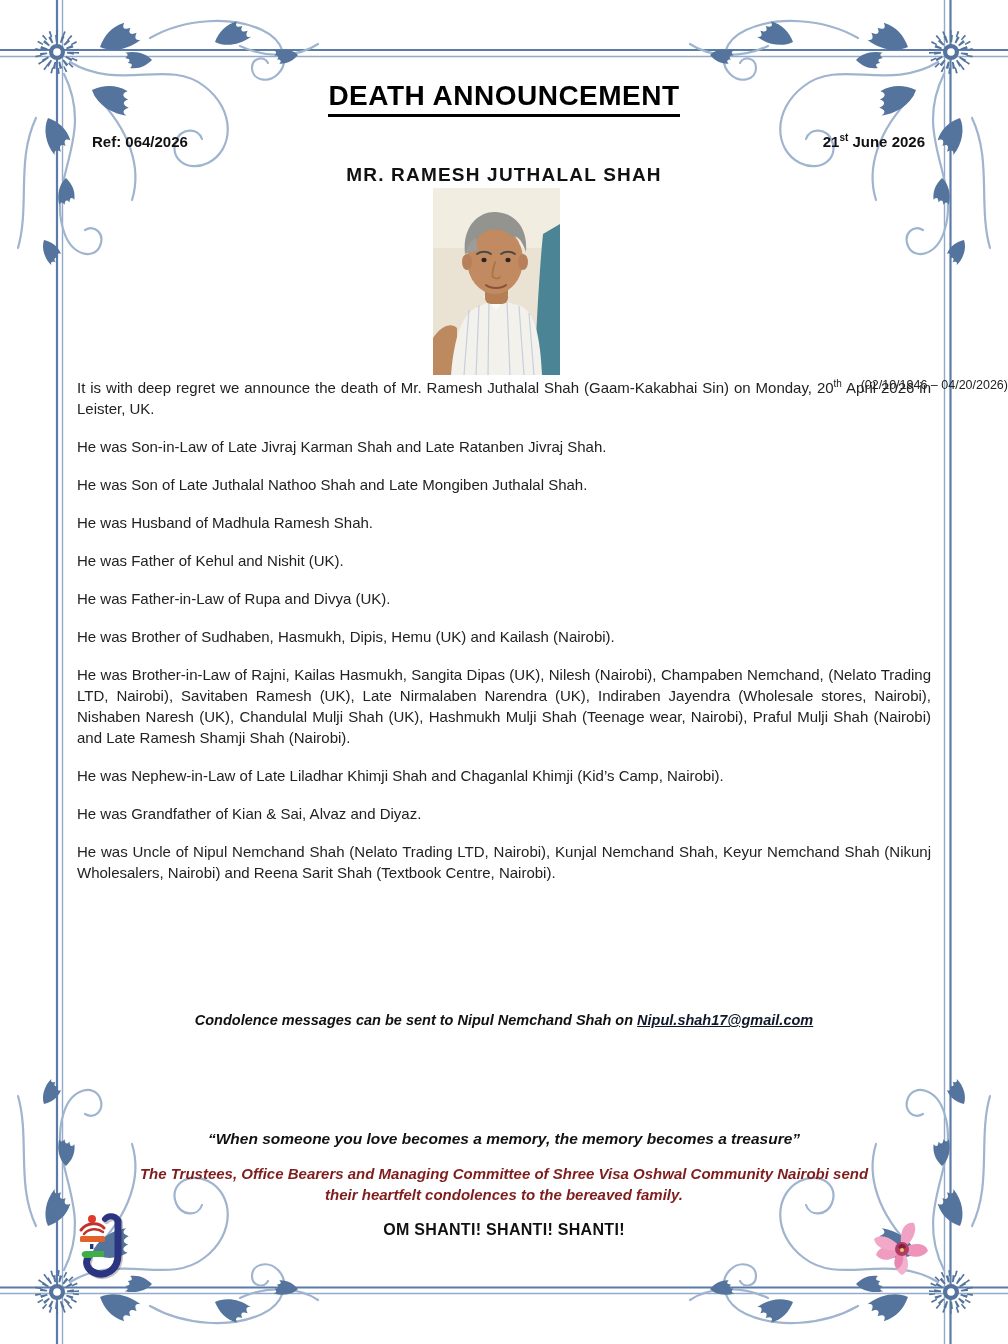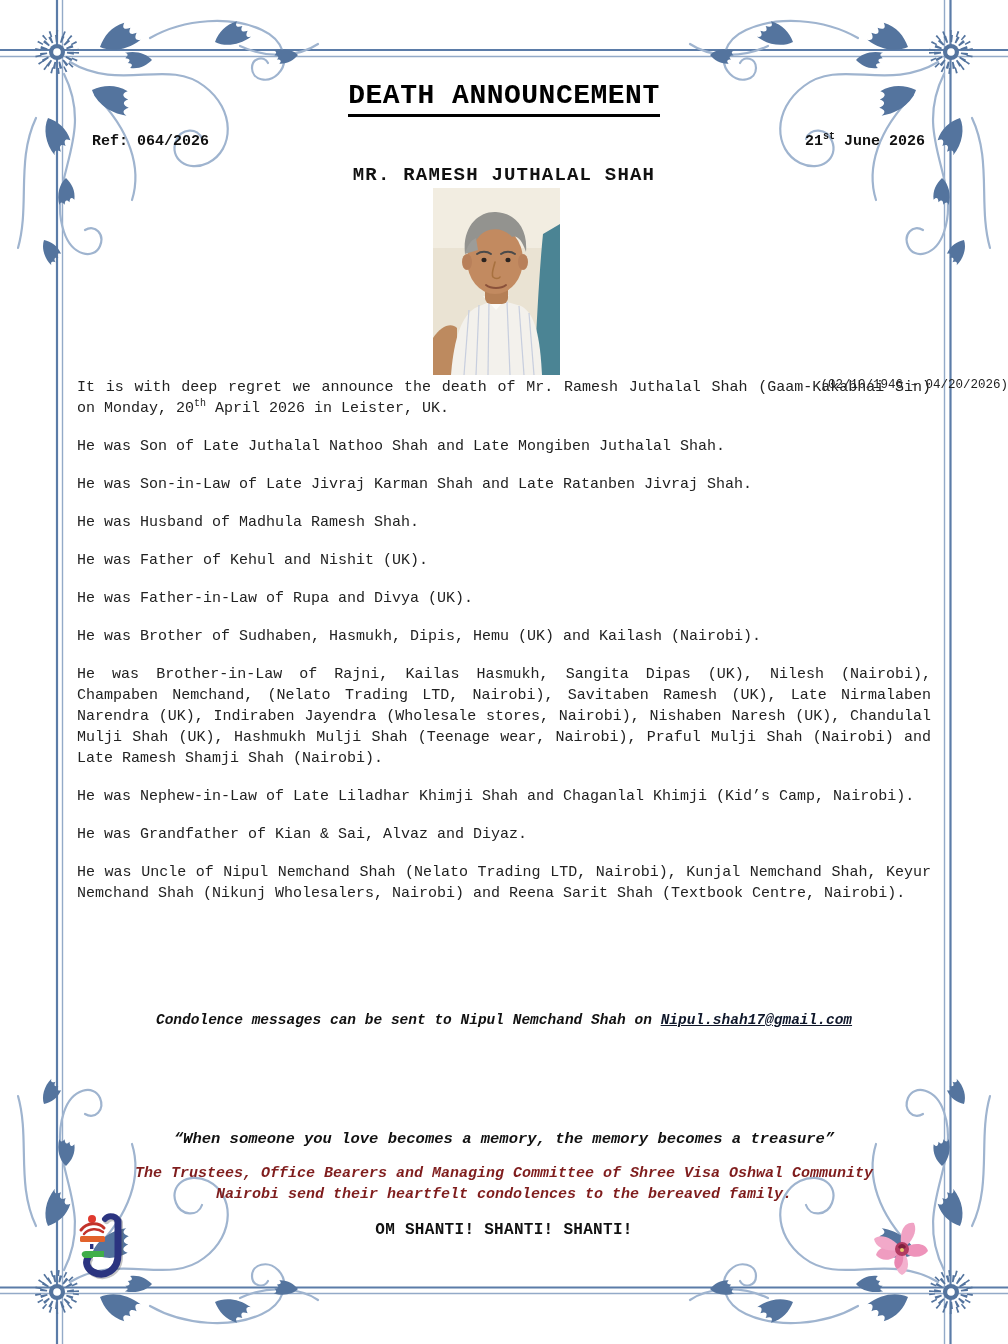--- a/index.html
+++ b/index.html
@@ -1,18 +1,18 @@
 <!DOCTYPE html>
 <html><head>
 <meta charset="utf-8">
 <style>
   html,body{margin:0;padding:0;background:#ffffff;}
   .page{
     position:relative;width:1008px;height:1344px;overflow:hidden;background:#fff;
-    font-family:Liberation Mono, monospace;color:#1f1f1f;
+    font-family:Liberation Sans, sans-serif;color:#1f1f1f;
   }
   svg{display:block;}
   .frame{position:absolute;left:0;top:0;pointer-events:none;}
   .corner{position:absolute;width:330px;height:330px;pointer-events:none;}
   #c-tl{left:0;top:0;}
   #c-tr{right:0;top:0;transform:scaleX(-1);}
   #c-bl{left:0;bottom:0;transform:scaleY(-1);}
   #c-br{right:0;bottom:0;transform:scale(-1,-1);}
 
   .doc-title{
@@ -222,22 +222,22 @@
     </g>
     <ellipse cx="51" cy="72" rx="2.6" ry="2.2" fill="#2c2420"></ellipse>
     <ellipse cx="75" cy="72" rx="2.6" ry="2.2" fill="#2c2420"></ellipse>
     <path d="M62,74 C60,82 58,86 60,89 C62,91 66,91 67,89" stroke="#a8713f" stroke-width="1.6" fill="none" stroke-linecap="round"></path>
     <path d="M53,97 C58,101 68,101 73,97" stroke="#8a513a" stroke-width="2" fill="none" stroke-linecap="round"></path>
   </svg>
   <div class="caption">(02/10/1946 – 04/20/2026)</div>
 
   <div class="body">
     <p><span>It is with deep regret we announce the death of Mr. Ramesh Juthalal Shah (Gaam-Kakabhai Sin) on Monday, 20</span><sup>th</sup><span> April 2026 in Leister, UK.</span></p>
+    <p>He was Son-in-Law of Late Jivraj Karman Shah and Late Ratanben Jivraj Shah.</p>
     <p>He was Son of Late Juthalal Nathoo Shah and Late Mongiben Juthalal Shah.</p>
-    <p>He was Son-in-Law of Late Jivraj Karman Shah and Late Ratanben Jivraj Shah.</p>
     <p>He was Husband of Madhula Ramesh Shah.</p>
     <p>He was Father of Kehul  and Nishit (UK).</p>
     <p>He was Father-in-Law of Rupa and Divya (UK).</p>
     <p>He was Brother of Sudhaben, Hasmukh, Dipis, Hemu (UK) and Kailash (Nairobi).</p>
     <p>He was Brother-in-Law of Rajni, Kailas Hasmukh, Sangita Dipas (UK), Nilesh (Nairobi), Champaben Nemchand, (Nelato Trading LTD, Nairobi), Savitaben Ramesh (UK), Late Nirmalaben Narendra (UK), Indiraben Jayendra (Wholesale stores, Nairobi), Nishaben Naresh (UK), Chandulal Mulji Shah (UK), Hashmukh Mulji Shah (Teenage wear, Nairobi), Praful Mulji Shah (Nairobi) and Late Ramesh Shamji Shah (Nairobi).</p>
     <p>He was Nephew-in-Law of Late Liladhar Khimji Shah and Chaganlal Khimji (Kid’s Camp, Nairobi).</p>
     <p>He was Grandfather of Kian &amp; Sai, Alvaz and Diyaz.</p>
     <p>He was Uncle of Nipul Nemchand Shah (Nelato Trading LTD, Nairobi), Kunjal Nemchand Shah, Keyur Nemchand Shah (Nikunj Wholesalers, Nairobi) and Reena Sarit Shah (Textbook Centre, Nairobi).</p>
   </div>
 

